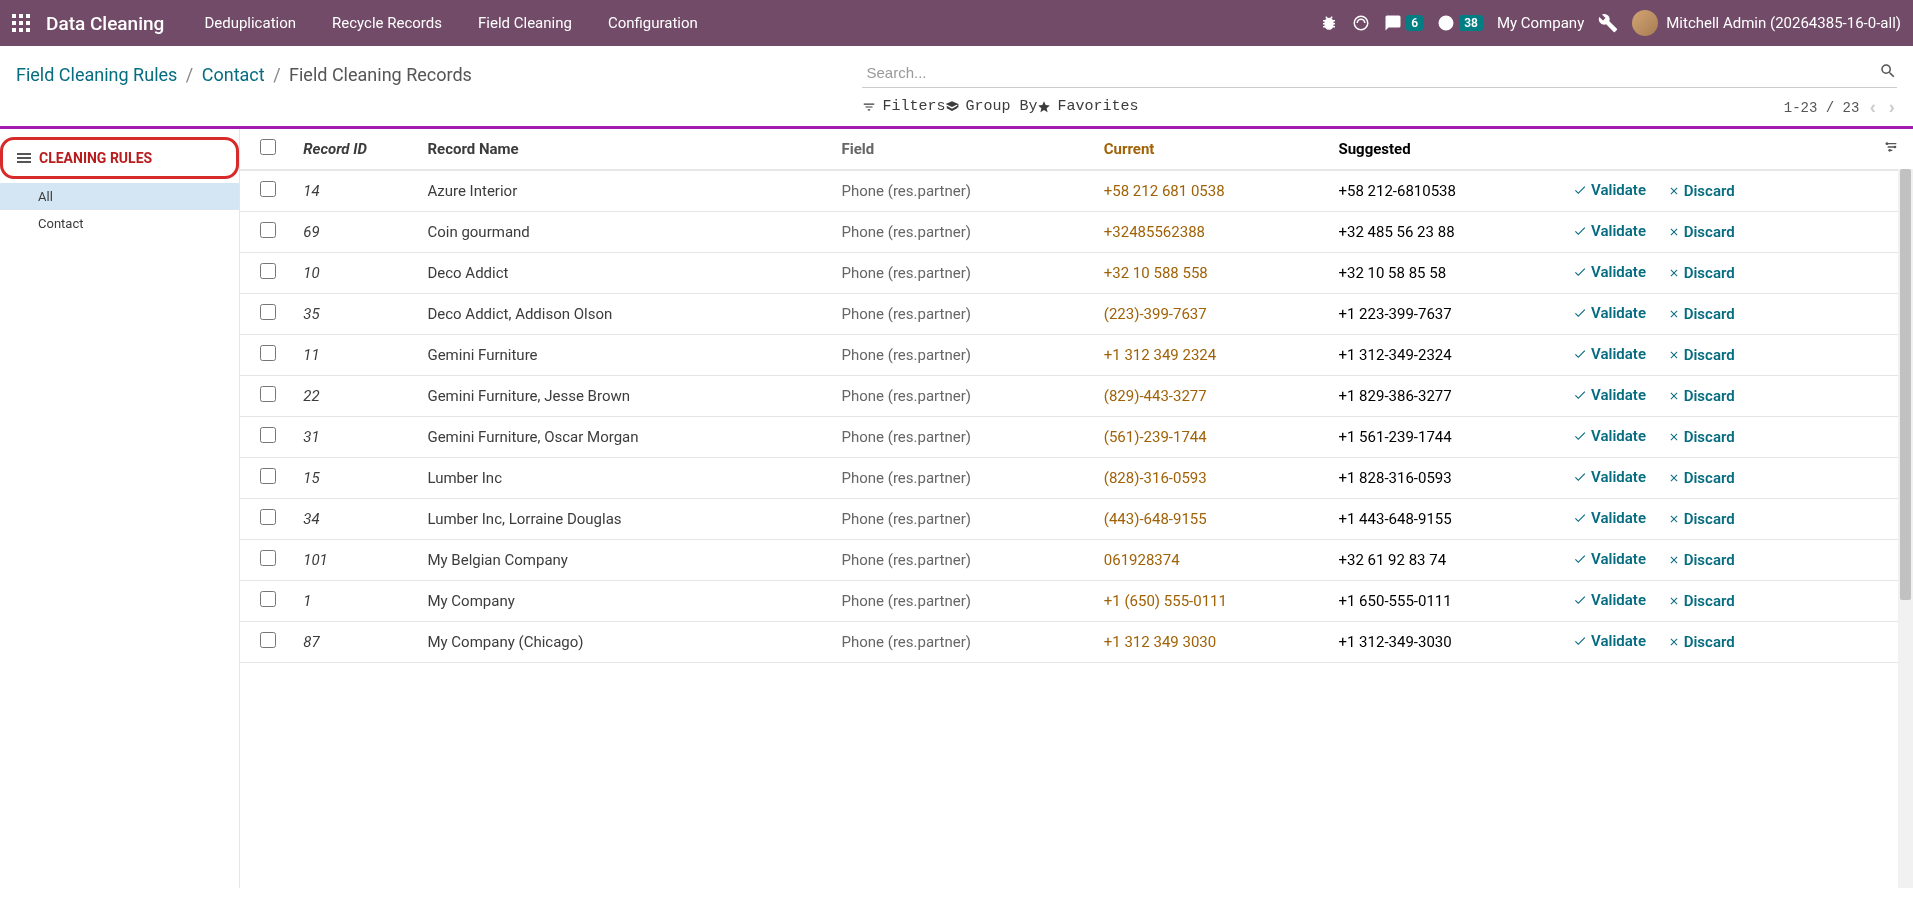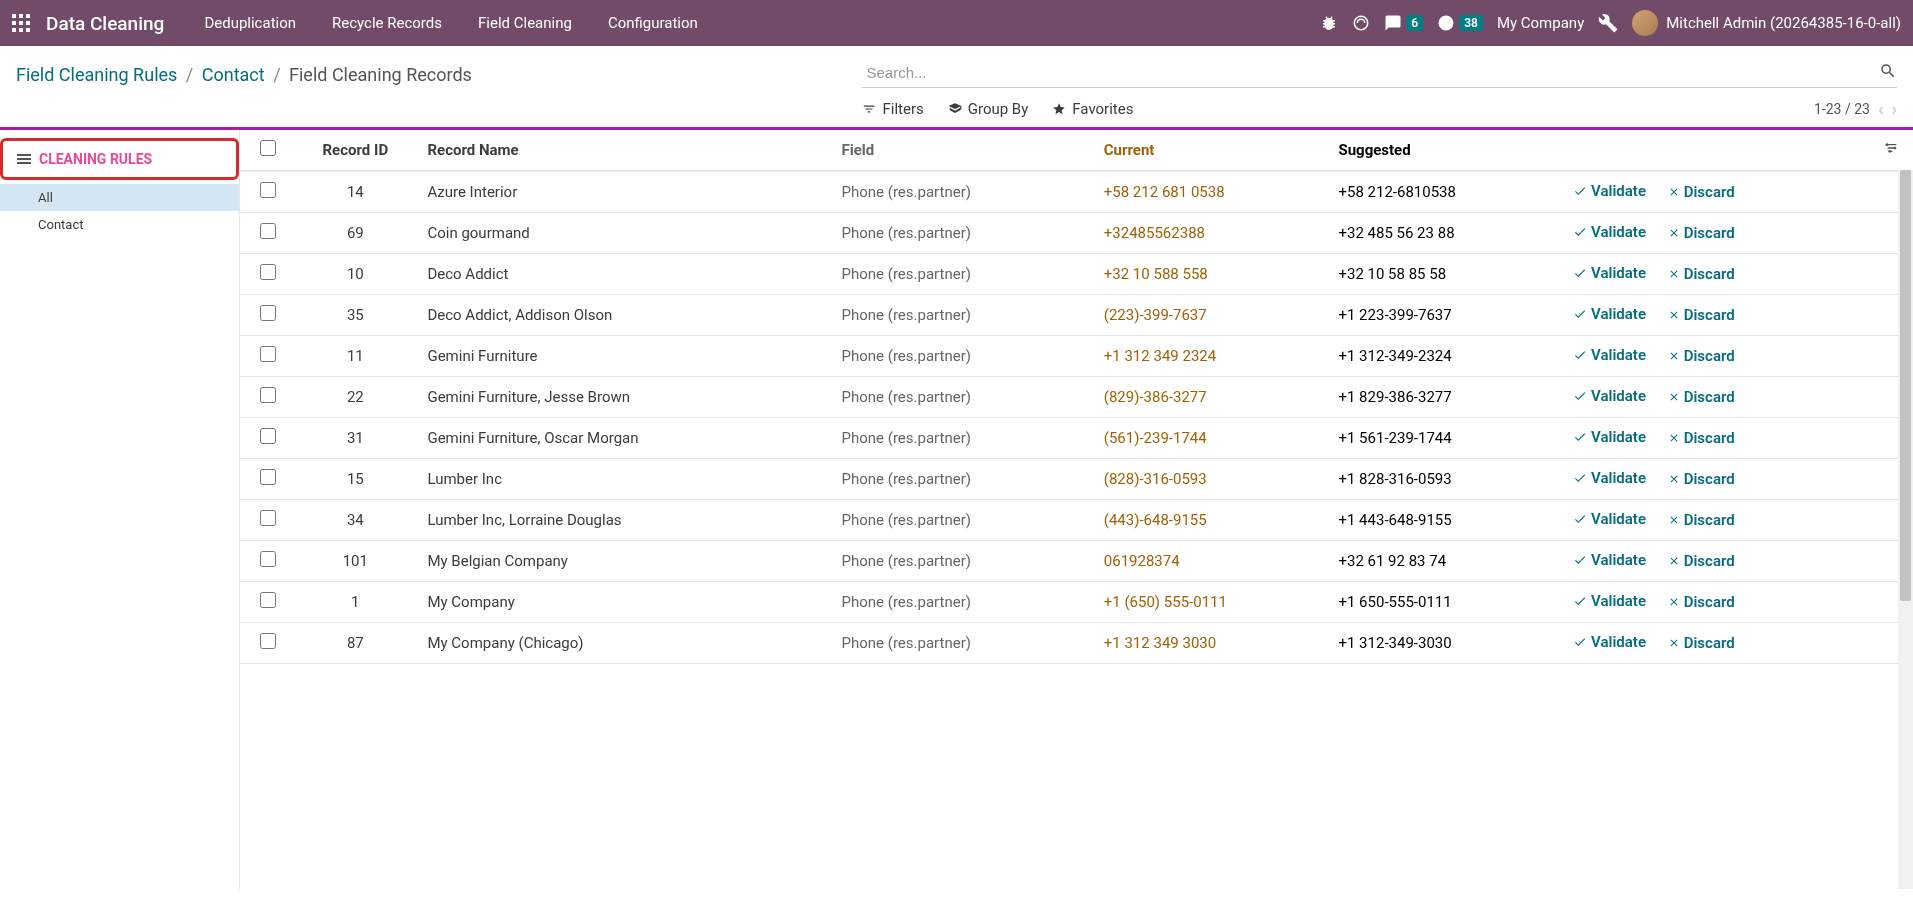--- a/index.html
+++ b/index.html
@@ -135,22 +135,22 @@
   }
   .search-box input::placeholder {
     color: #999;
   }
   .search-icon {
     color: #555;
     cursor: pointer;
   }
   .toolbar-row {
     display: flex;
-    align-items: center;
-    gap: 24px;
+    align-items: flex-start;
+    font-family: Liberation Mono, monospace;
   }
   .toolbar-btn {
     display: flex;
     align-items: center;
     gap: 6px;
     color: #3C3C3C;
     cursor: pointer;
     font-size: 15px;
   }
   .pager {
@@ -177,23 +177,23 @@
     padding: 8px 0;
     border-right: 1px solid #E6E6E6;
   }
   .sidebar-header {
     display: flex;
     align-items: center;
     gap: 8px;
     padding: 10px 14px;
     font-weight: 700;
     font-size: 14px;
-    color: #ec4899;
+    color: #b91c1c;
     border: 3px solid #D72A2A;
-    border-radius: 6px;
+    border-radius: 14px;
     margin: 0 0 4px 0;
   }
   .hamburger {
     width: 14px;
     height: 10px;
     display: flex;
     flex-direction: column;
     justify-content: space-between;
   }
   .hamburger div {
@@ -231,22 +231,23 @@
     font-weight: 700;
     color: #3C3C3C;
     border-bottom: 2px solid #E6E6E6;
   }
   .checkbox-cell {
     width: 40px;
     text-align: center;
   }
   .rec-id-cell {
     width: 90px;
-    text-align: center;
+    text-align: left;
     padding-right: 12px;
+    font-style: italic;
   }
   .rec-name-cell { width: 300px; }
   .field-cell { width: 190px; color: #666; }
   .current-cell { width: 170px; color: #a16207; }
   .suggested-cell { width: 170px; color: #000000; }
   .actions-cell {
     width: 220px;
     white-space: nowrap;
   }
   .filter-icon-cell { width: 30px; text-align: center;}
@@ -558,21 +559,21 @@
     </td>
     <td class="filter-icon-cell"></td>
   </tr>
           <tr>
     <td class="checkbox-cell">
       <input type="checkbox" style="">
     </td>
     <td class="rec-id-cell">22</td>
     <td class="rec-name-cell">Gemini Furniture, Jesse Brown</td>
     <td class="field-cell">Phone (res.partner)</td>
-    <td class="current-cell">(829)-386-3277</td>
+    <td class="current-cell">(829)-443-3277</td>
     <td class="suggested-cell">+1 829-386-3277</td>
     <td class="actions-cell">
       <span class="action-btn">
         <svg width="14" height="14" viewBox="0 0 24 24" fill="#066C80">
                   <path d="M9 16.17L4.83 12l-1.42 1.41L9 19 21 7l-1.41-1.41z"></path>
                 </svg>
         <span>Validate</span>
       </span>
       <span class="action-btn discard">
         <svg width="12" height="12" viewBox="0 0 24 24" fill="#066C80">

